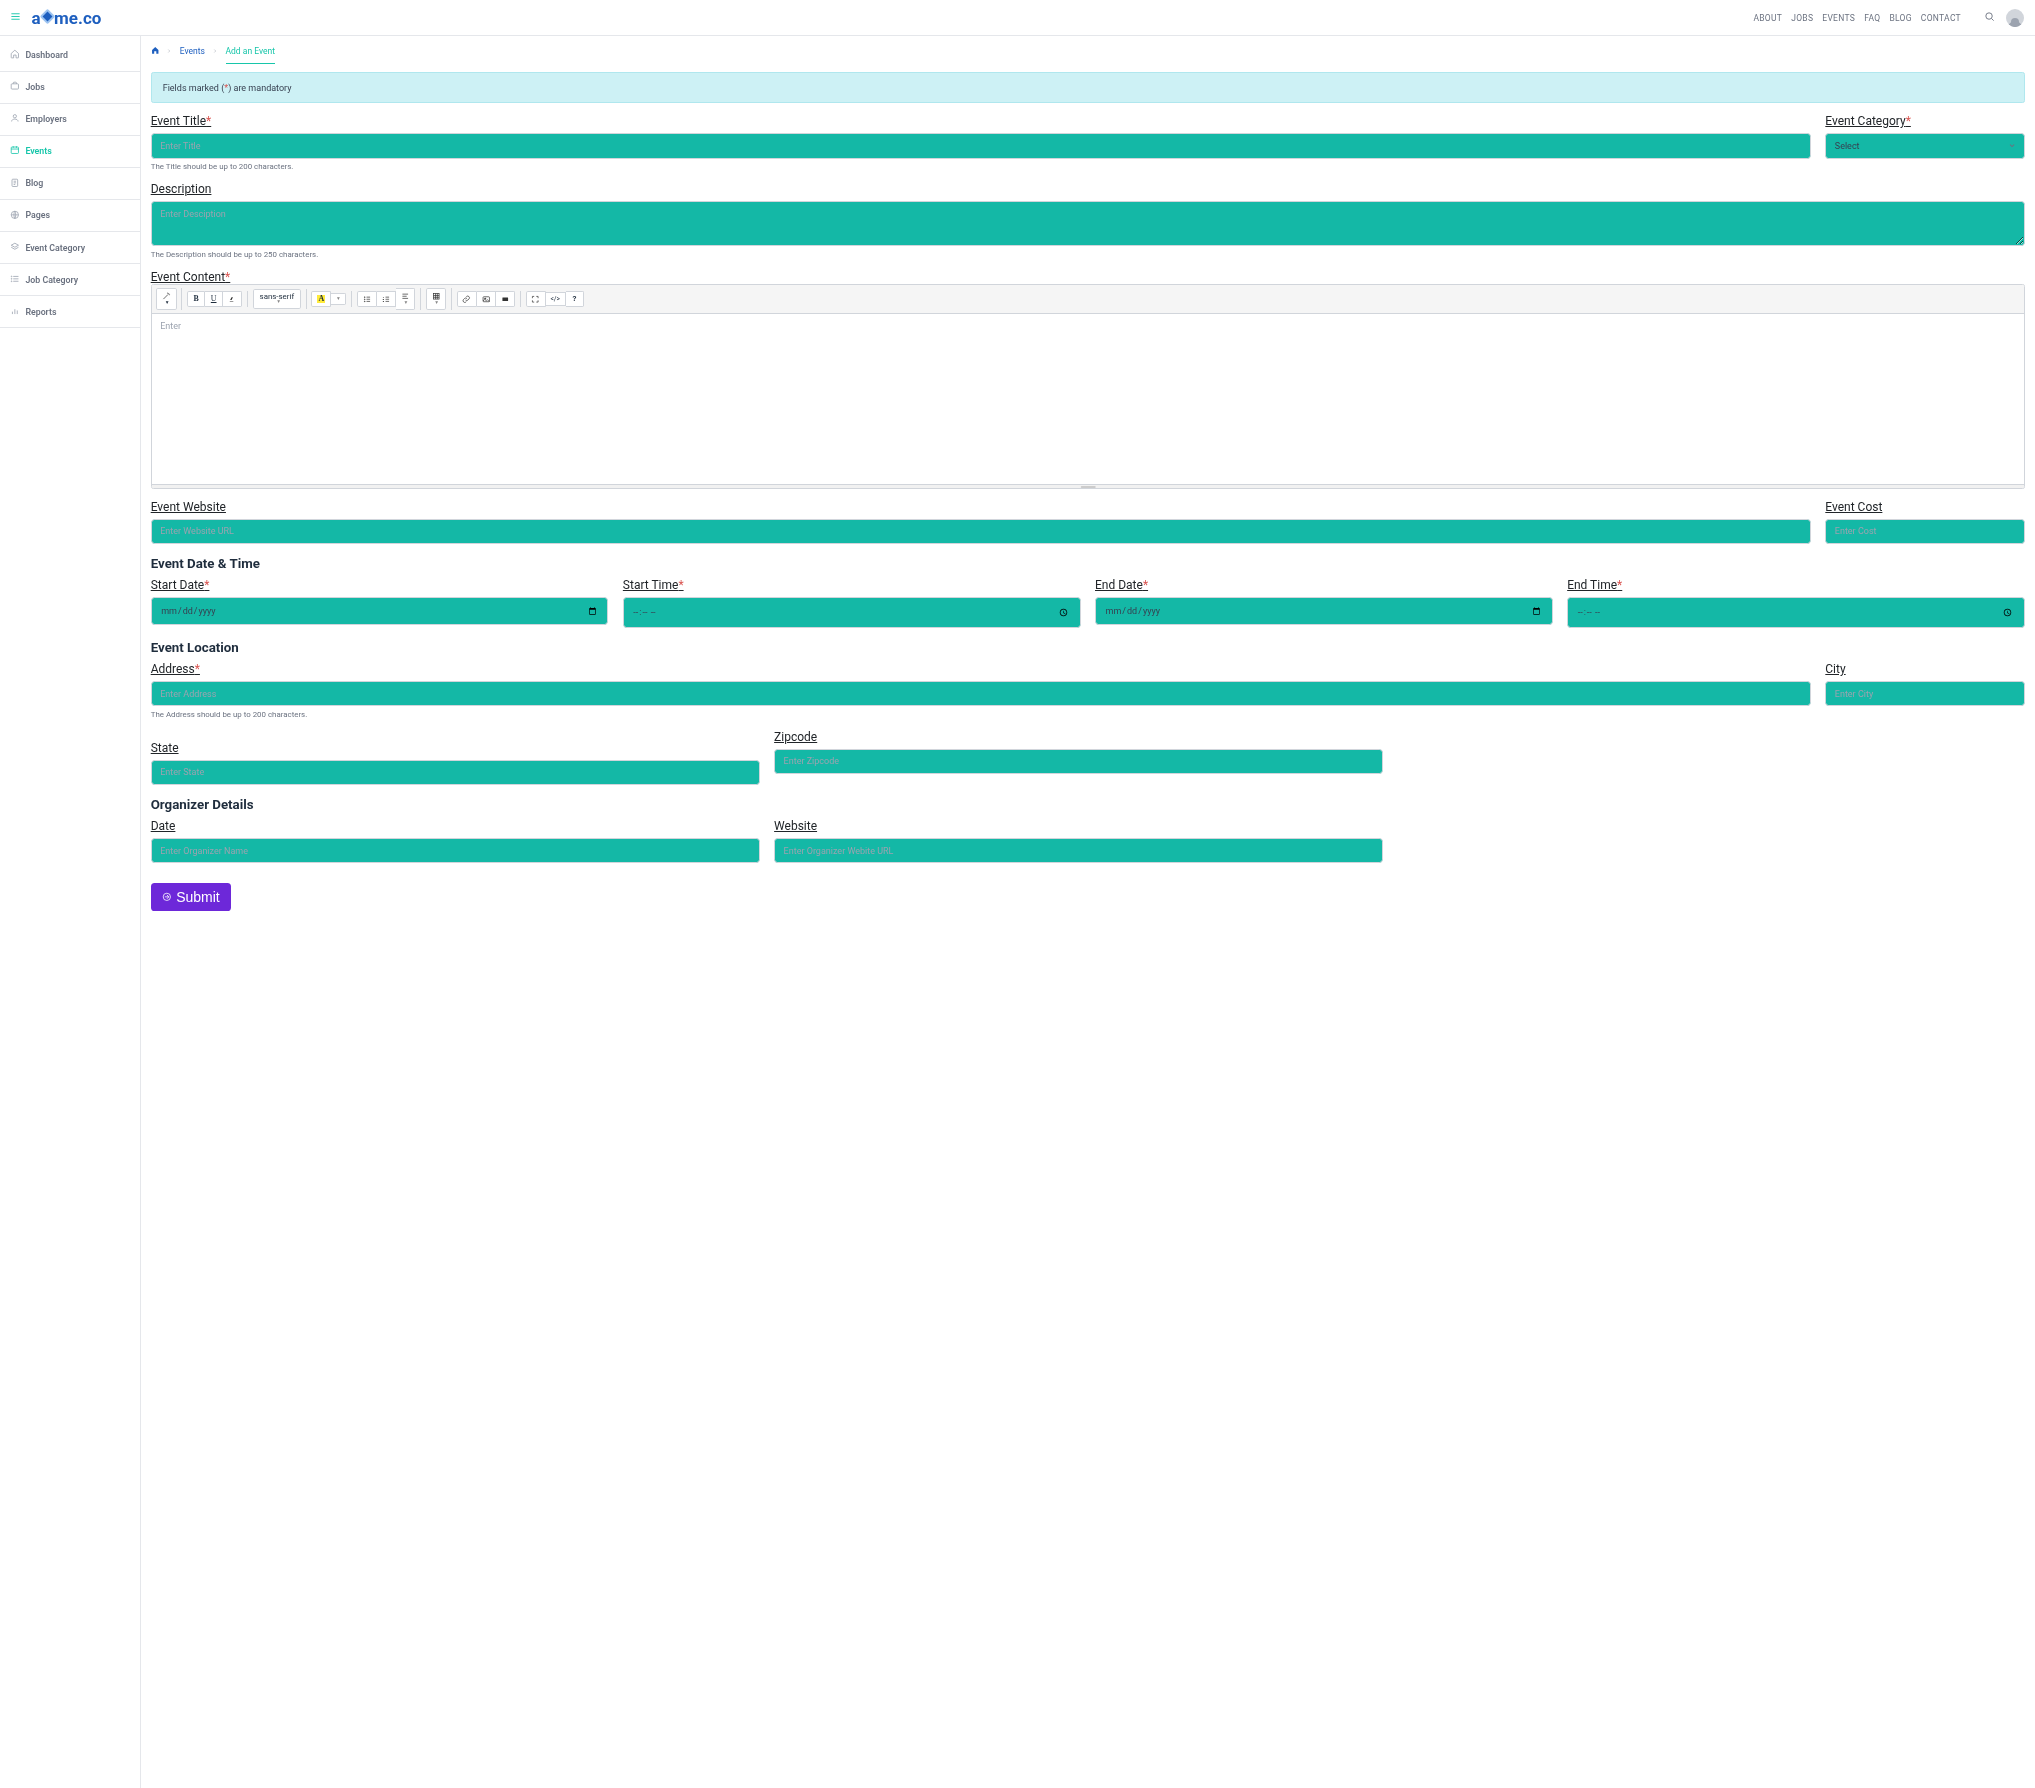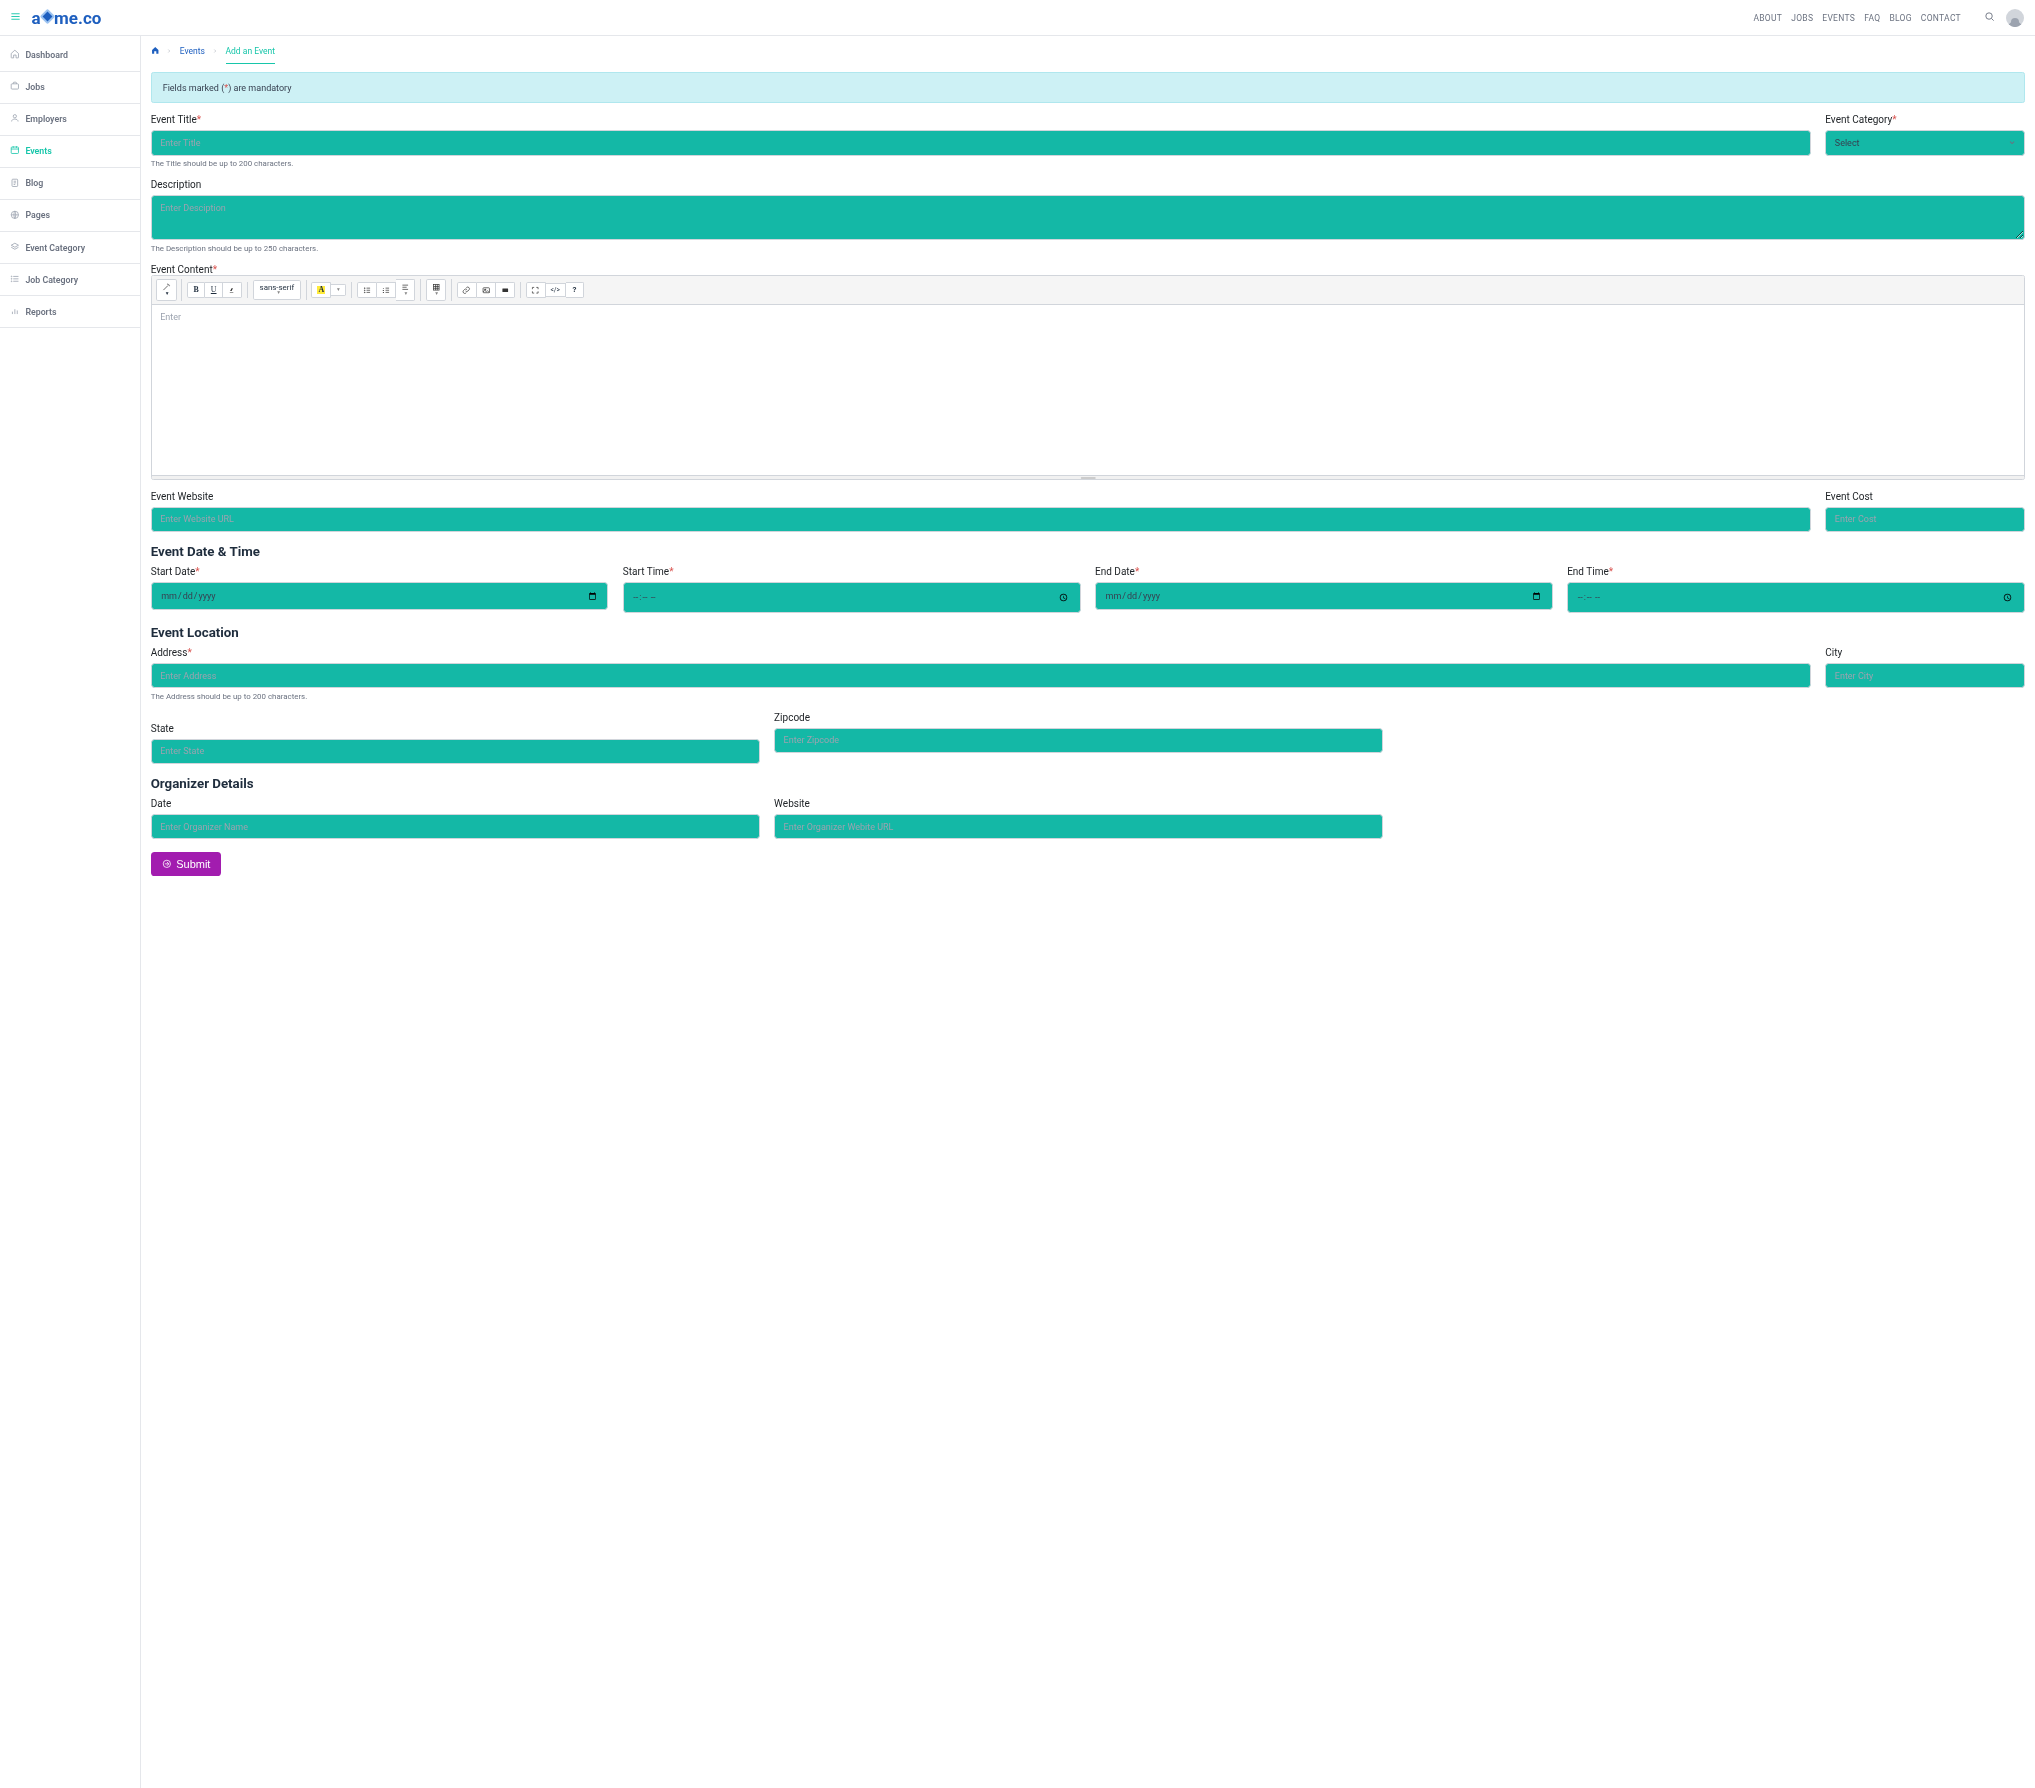--- a/index.html
+++ b/index.html
@@ -137,21 +137,21 @@
     display: flex;
     gap: 14.5px;
     flex-wrap: wrap;
     margin-bottom: 2.4px;
   }
   .col { display: flex; flex-direction: column; }
   .grow { flex: 1 1 0; }
   .col-4 { flex: 0 0 calc(25% - 11px); }
   .col-right-cat { flex: 0 0 200px; }
 
-  label.fl { font-size: 10px; margin-bottom: 4.8px; color: #212529; }
+  label.fl { font-size: 12px; margin-bottom: 4.8px; color: #212529; text-decoration: underline; }
   label.fl .req { color: #d9534f; }
 
   .input, textarea.input, select.input {
     width: 100%;
     border: 0.6px solid #d1d5db;
     border-radius: 3.6px;
     padding: 6.7px 8.5px;
     font-size: 9px;
     color: #374151;
     background: #14b8a6;
@@ -221,29 +221,29 @@
     padding: 7.3px 8.5px;
     color: #9ca3af;
     font-size: 9px;
     background:#fff;
   }
   .editor-footer { height: 3.6px; background: #f1f1f1; border-top: 0.6px solid #d1d5db; position:relative;}
   .editor-footer::after{content:"";position:absolute;left:50%;top:0.6px;width:14.5px;height:2.4px;background:#ccc;border-radius:1.2px;transform:translateX(-50%);}
 
   
   .submit-btn {
-    margin-top: 3px;
+    margin-top: 10px;
     display: inline-flex;
     align-items: center;
     gap: 4.8px;
-    background: #a21caf;
+    background: #6d28d9;
     color: #fff;
     border: none;
     padding: 6px 11px;
-    font-size: 11px;
+    font-size: 14px;
     border-radius: 3.6px;
     cursor: pointer;
   }
   .submit-btn svg { width: 9.7px; height: 9.7px; stroke: #fff; fill: none; stroke-width: 2; }
 
   .spacer-top { height: 3.6px; }
 </style>
 </head>
 <body>
 

